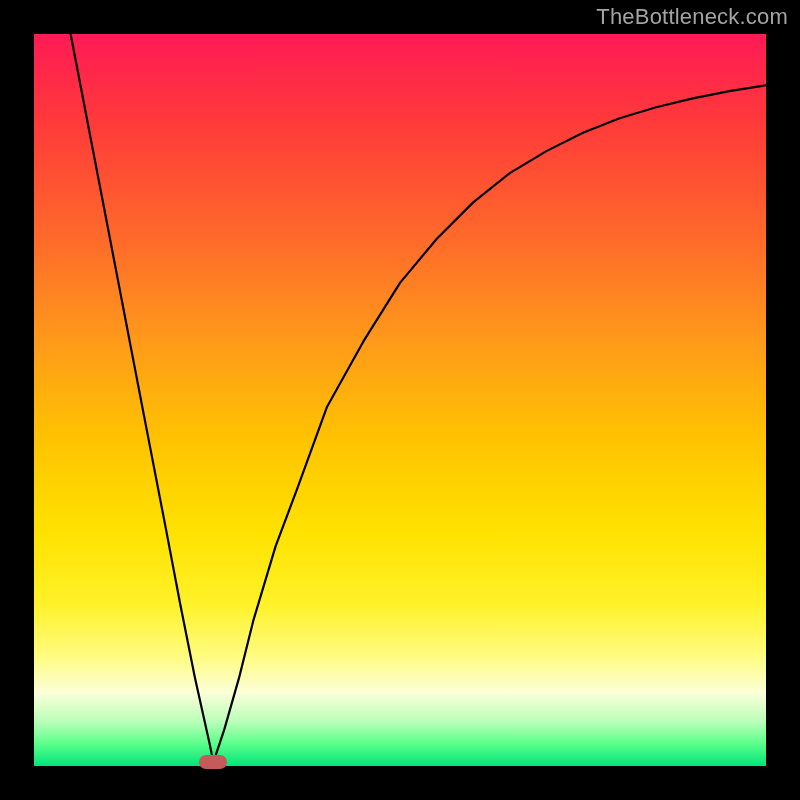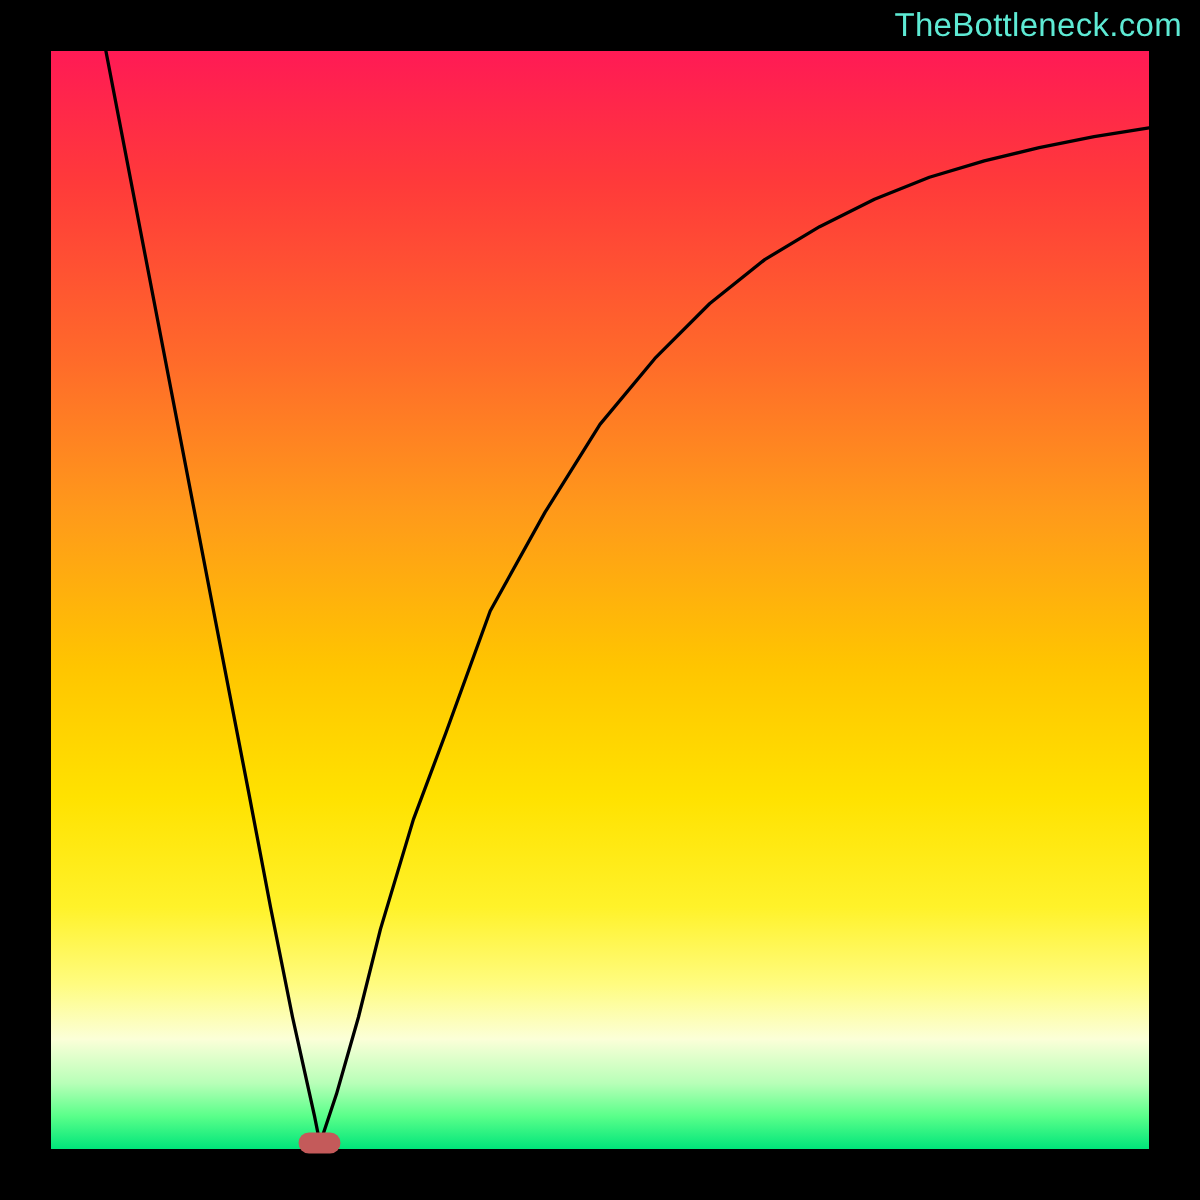--- a/index.html
+++ b/index.html
@@ -31,21 +31,21 @@
       #fbffd8 90%,
       #b8ffb8 94%,
       #5aff8a 97%,
       #00e57a 100%
     );
   }
   .watermark {
     position: absolute;
     top: 4px;
     right: 12px;
-    color: #5eead4;
+    color: #a3a3a3;
     font-size: 22px;
     font-weight: 500;
     letter-spacing: 0.2px;
     user-select: none;
   }
   .marker {
     position: absolute;
     width: 28px;
     height: 14px;
     border-radius: 7px;

